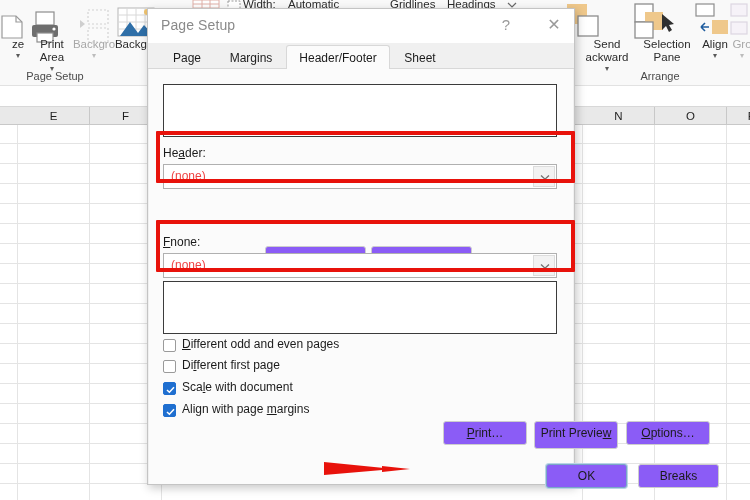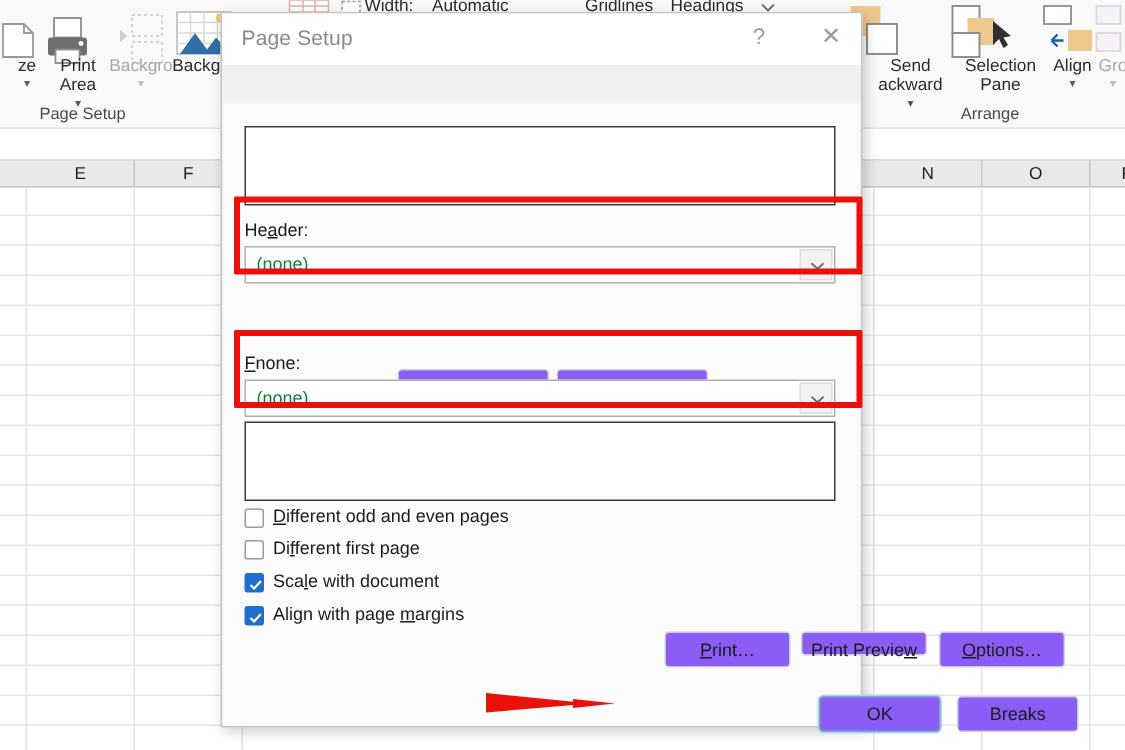--- a/index.html
+++ b/index.html
@@ -109,21 +109,21 @@
 
   .fld-label {
     position: absolute; font-size: 12px; color: #1b1b1b;
   }
   .combo {
     position: absolute; height: 25px; background: #ffffff;
     border: 1px solid #b0b0b0;
   }
   .combo-text {
     position: absolute; left: 7px; top: 4px;
-    font-size: 12px; color: #15803d;
+    font-size: 12px; color: #ef4444;
   }
   .combo-btn {
     position: absolute; right: 1px; top: 1px; width: 22px; height: 21px;
     background: #f2f2f2; border: 1px solid #dcdcdc;
   }
   .combo-btn svg { position: absolute; left: 6px; top: 7px; }
 
   .btn {
     position: absolute; background: #8b5cf6; border: 1px solid #cdcdcd;
     border-radius: 3px; font-size: 12px; color: #1b1b1b;
@@ -308,20 +308,28 @@
   </div>
 
   <div class="dialog">
 
     <div class="dlg-titlebar">
       <div class="dlg-title">Page Setup</div>
       <div class="dlg-help">?</div>
       <div class="dlg-close">✕</div>
     </div>
 
+    <div class="tabstrip">
+      <div id="tabs">
+          <div class="tab" style="left: 10px; width: 58px;">Page</div>
+          <div class="tab" style="left: 68px; width: 70px;">Margins</div>
+          <div class="tab active" style="left: 138px; width: 104px;">Header/Footer</div>
+          <div class="tab" style="left: 242px; width: 60px;">Sheet</div>
+        </div>
+    </div>
 
     <div class="dlg-body">
 
       <div class="preview-box" id="preview-top"></div>
 
       <div class="fld-label" style="left:14px; top:77px;">
         <span>He</span><u class="acc">a</u><span>der:</span>
       </div>
       <div class="combo" style="left:14px; top:95px; width:394px;">
         <div class="combo-text">(none)</div>
@@ -373,21 +381,21 @@
           <div class="cb-box checked">
             <svg width="9" height="8" viewBox="0 0 9 8">
               <path d="M1 4 L3.4 6.3 L8 1.3" fill="none" stroke="#ffffff" stroke-width="1.5"></path>
             </svg>
           </div>
           <div class="cb-label"><span>Align with page </span><u class="acc">m</u><span>argins</span></div>
         </div>
       </div>
     <div id="action-buttons">
         <div class="btn" style="left: 295px; top: 412px; width: 84px; height: 24px; line-height: 22px;"><u class="acc">P</u><span>rint…</span></div>
-        <div class="btn" style="left: 386px; top: 412px; width: 84px; height: 16px; line-height: 22px;"><span>Print Previe</span><u class="acc">w</u></div>
+        <div class="btn" style="left: 386px; top: 412px; width: 84px; height: 28px; line-height: 22px;"><span>Print Previe</span><u class="acc">w</u></div>
         <div class="btn" style="left: 478px; top: 412px; width: 84px; height: 24px; line-height: 22px;"><u class="acc">O</u><span>ptions…</span></div>
       </div>
     <div id="footer-buttons">
         <div class="btn focus" style="left: 398px; top: 455px; width: 81px; height: 24px; line-height: 22px;"><span>OK</span></div>
         <div class="btn" style="left: 490px; top: 455px; width: 81px; height: 24px; line-height: 22px;"><span>Breaks</span></div>
       </div>
   </div>
 
   <div class="red-box" id="redbox-header"></div>
   <div class="red-box" id="redbox-footer"></div>

